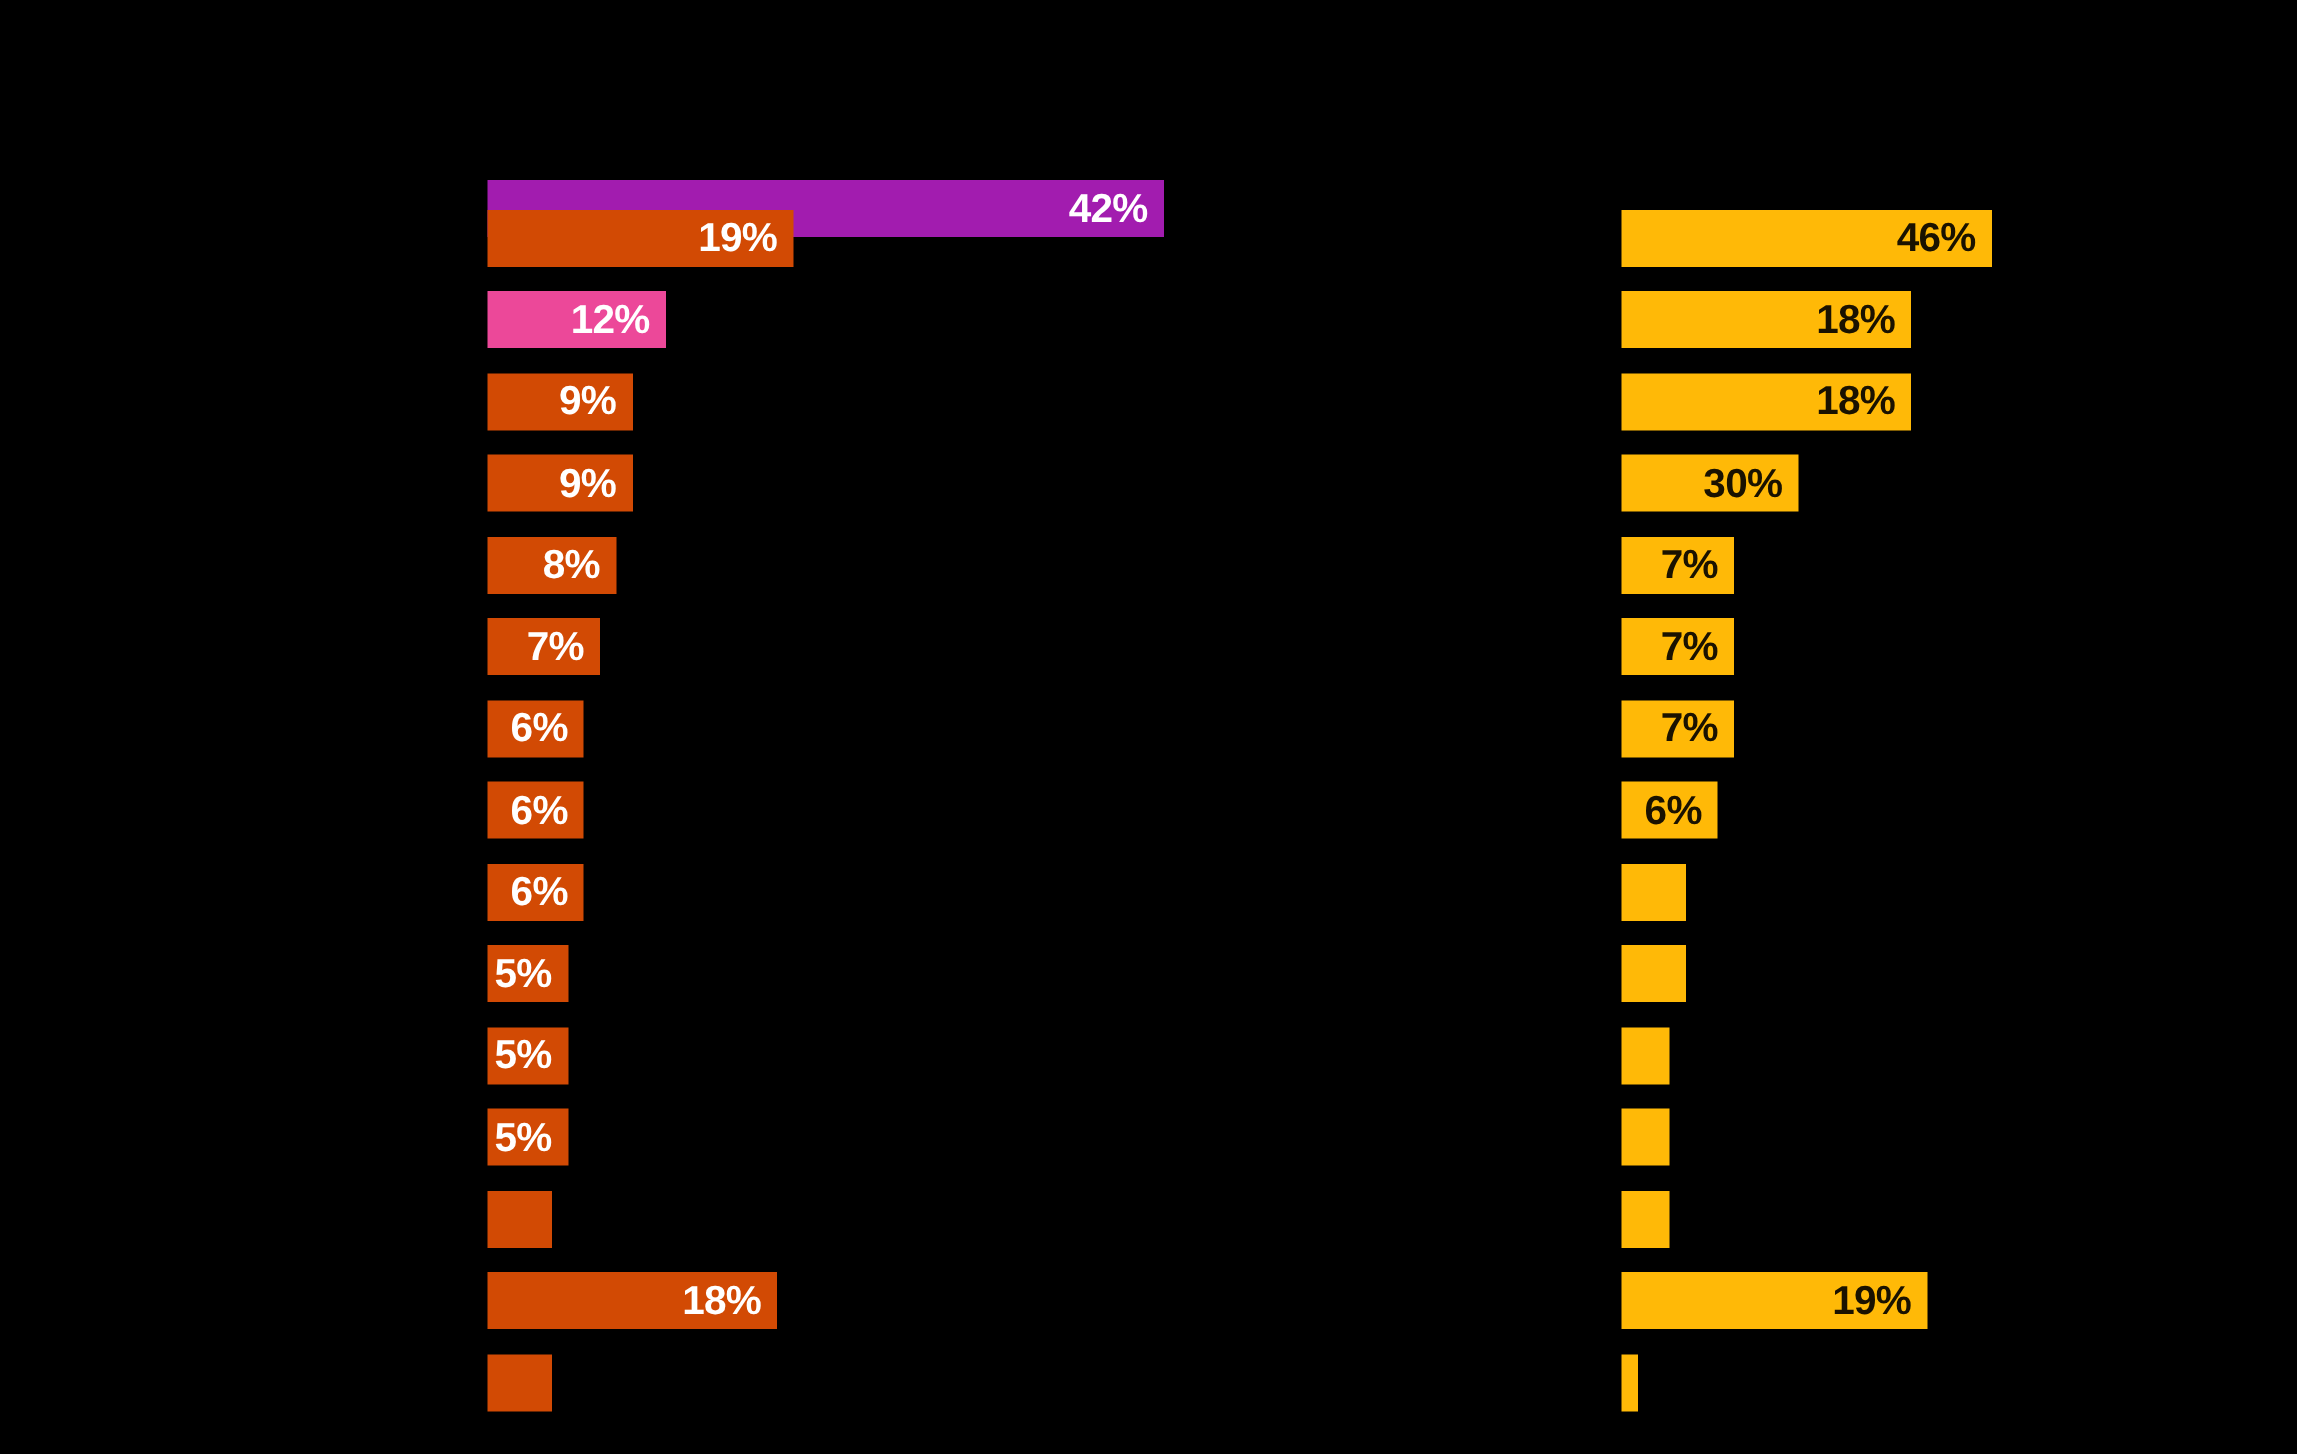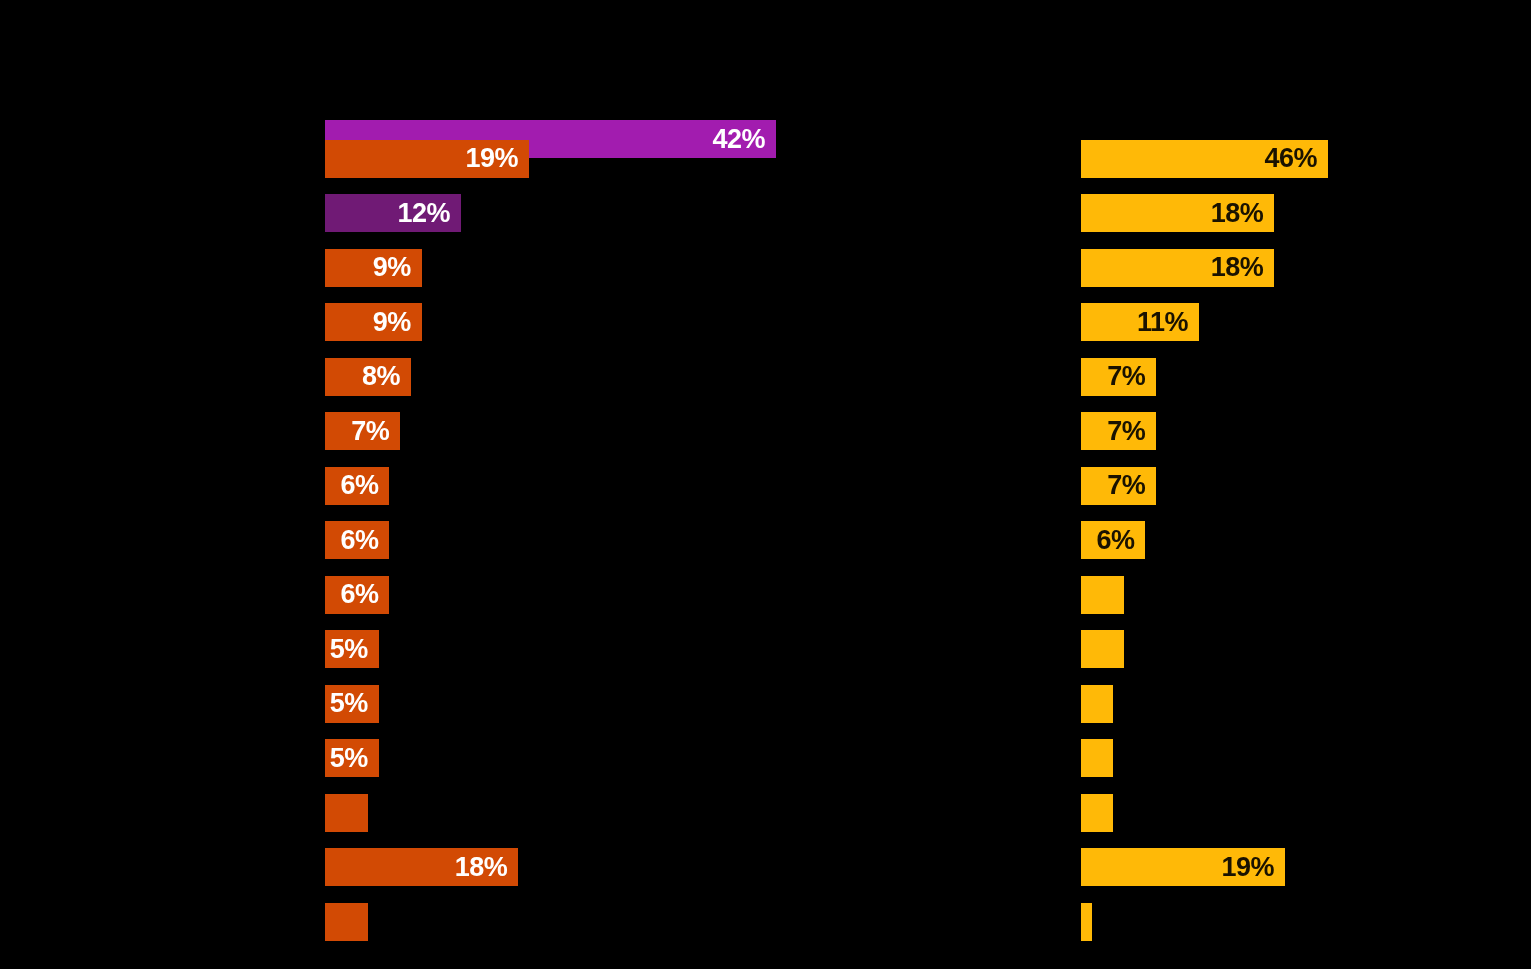--- a/index.html
+++ b/index.html
@@ -55,21 +55,21 @@
 
 <div id="chart-root">
 
   <div class="panel" id="panel-left">
       <div class="bar-row left" style="top: 85px; width: 451.08px; height: 38px; background: #a21caf; margin-top: 35px;">
         <span class="bar-label" style="color: rgb(255, 255, 255);">42%</span>
       </div>
       <div class="bar-row left" style="top: 139.5px; width: 204.06px; height: 38px; background: rgb(210, 74, 4);">
         <span class="bar-label" style="color: rgb(255, 255, 255);">19%</span>
       </div>
-      <div class="bar-row left" style="top: 194px; width: 136px; height: 38px; background: #701a75;">
+      <div class="bar-row left" style="top: 194px; width: 119px; height: 38px; background: #ec4899;">
         <span class="bar-label" style="color: rgb(255, 255, 255);">12%</span>
       </div>
       <div class="bar-row left" style="top: 248.5px; width: 96.66px; height: 38px; background: rgb(210, 74, 4);">
         <span class="bar-label" style="color: rgb(255, 255, 255);">9%</span>
       </div>
       <div class="bar-row left" style="top: 303px; width: 96.66px; height: 38px; background: rgb(210, 74, 4);">
         <span class="bar-label" style="color: rgb(255, 255, 255);">9%</span>
       </div>
       <div class="bar-row left" style="top: 357.5px; width: 85.92px; height: 38px; background: rgb(210, 74, 4);">
         <span class="bar-label" style="color: rgb(255, 255, 255);">8%</span>
@@ -109,21 +109,21 @@
       <div class="bar-row right" style="top: 139.5px; width: 247.02px; height: 38px; background: rgb(255, 185, 7);">
         <span class="bar-label" style="color: rgb(26, 18, 0);">46%</span>
       </div>
       <div class="bar-row right" style="top: 194px; width: 193.32px; height: 38px; background: rgb(255, 185, 7);">
         <span class="bar-label" style="color: rgb(26, 18, 0);">18%</span>
       </div>
       <div class="bar-row right" style="top: 248.5px; width: 193.32px; height: 38px; background: rgb(255, 185, 7);">
         <span class="bar-label" style="color: rgb(26, 18, 0);">18%</span>
       </div>
       <div class="bar-row right" style="top: 303px; width: 118.14px; height: 38px; background: rgb(255, 185, 7);">
-        <span class="bar-label" style="color: rgb(26, 18, 0);">11%</span>
+        <span class="bar-label" style="color: rgb(26, 18, 0);">30%</span>
       </div>
       <div class="bar-row right" style="top: 357.5px; width: 75.18px; height: 38px; background: rgb(255, 185, 7);">
         <span class="bar-label" style="color: rgb(26, 18, 0);">7%</span>
       </div>
       <div class="bar-row right" style="top: 412px; width: 75.18px; height: 38px; background: rgb(255, 185, 7);">
         <span class="bar-label" style="color: rgb(26, 18, 0);">7%</span>
       </div>
       <div class="bar-row right" style="top: 466.5px; width: 75.18px; height: 38px; background: rgb(255, 185, 7);">
         <span class="bar-label" style="color: rgb(26, 18, 0);">7%</span>
       </div>

